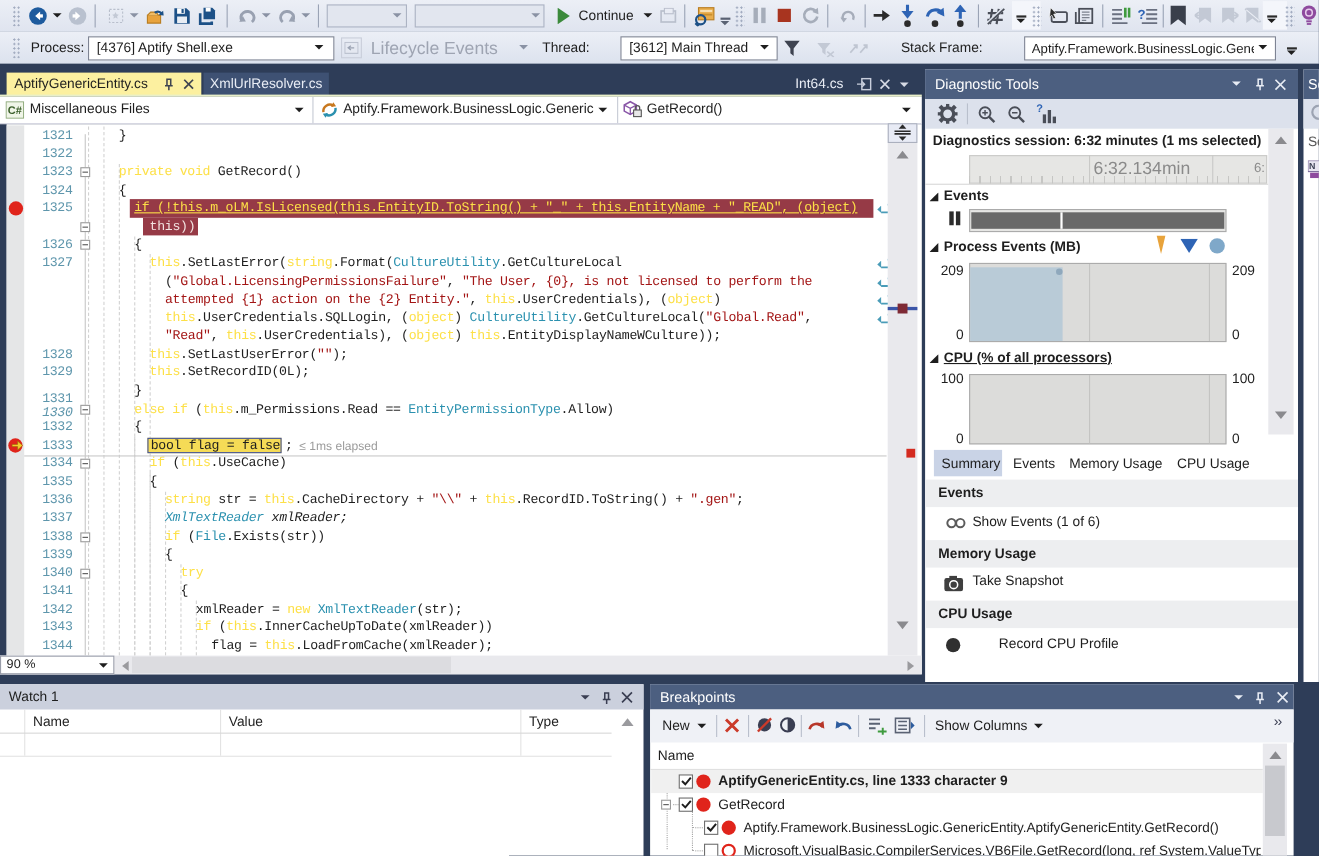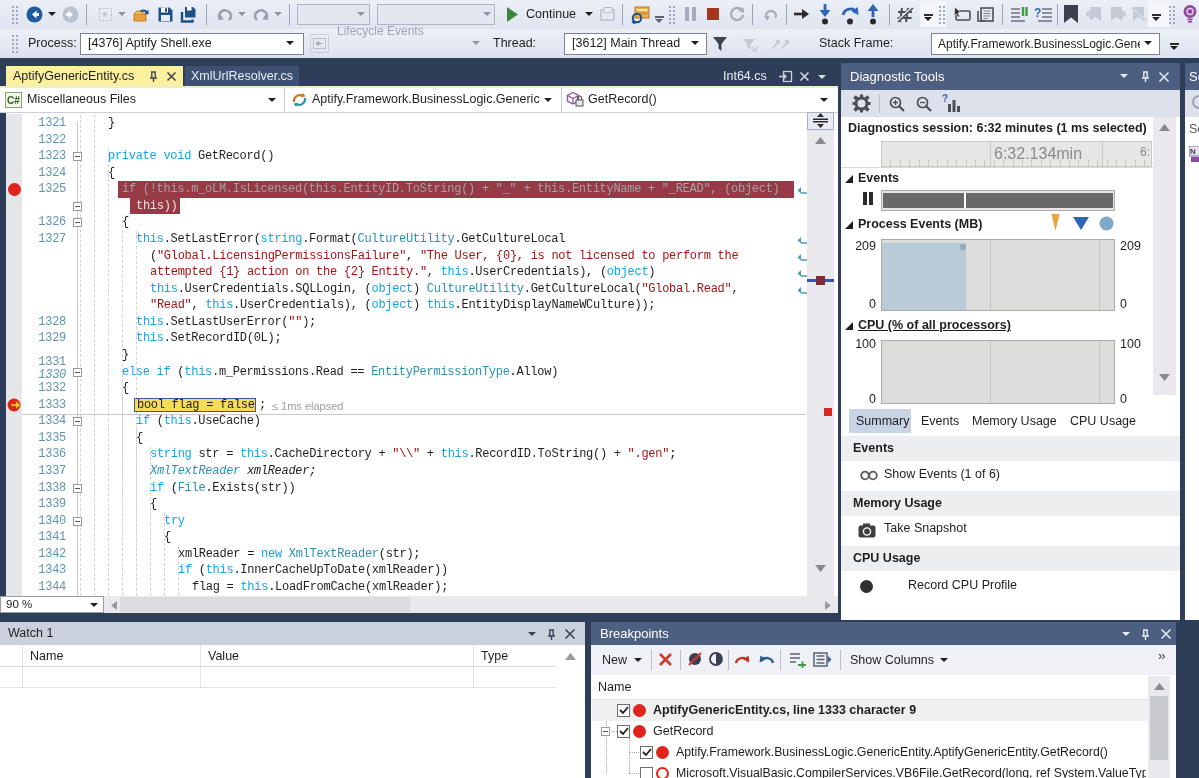--- a/index.html
+++ b/index.html
@@ -1,19 +1,19 @@
 <!DOCTYPE html>
 <html><head>
 <meta charset="utf-8">
 <style>
 html,body{margin:0;padding:0;}
 body{width:1199px;height:778px;position:relative;overflow:hidden;background:#2E3D58;font-family:"Liberation Sans",sans-serif;color:#1E1E1E;}
 .abs{position:absolute;}
 .mono{font-family:"Liberation Mono",monospace;font-size:12px;letter-spacing:-0.28px;white-space:pre;line-height:16.6px;height:16.6px;}
-.kw{color:#0ea5e9}.st{color:#A31515}.ty{color:#2B91AF}
+.kw{color:#fde047}.st{color:#A31515}.ty{color:#2B91AF}
 .ln{font-family:"Liberation Mono",monospace;font-size:12px;letter-spacing:-0.28px;color:#5E96AC;text-align:right;width:40px;line-height:16.6px;height:16.6px;}
 .ui{font-size:12px;}
 .cap{font-size:12px;color:#FFFFFF;}
 .sep1{width:1px;background:#9AA3B5;top:4px;height:21px;}
 .dots{background-image:radial-gradient(#9FA9BE 0.9px, transparent 1px);background-size:4px 4px;}
 .cgray{color:#9EA4B2;}
 .combo{background:#FFFFFF;border:1px solid #7E8494;box-sizing:border-box;}
 .dcombo{background:#E2E6EF;border:1px solid #ACB3C3;box-sizing:border-box;}
 .darr{width:0;height:0;border-left:4px solid transparent;border-right:4px solid transparent;border-top:4px solid #1E1E1E;}
 .garr{width:0;height:0;border-left:4px solid transparent;border-right:4px solid transparent;border-top:4px solid #8A92A4;}
@@ -193,21 +193,21 @@
 <div class="abs dots" style="left:11px;top:34px;width:7px;height:19px;"></div>
 <div class="abs ui" style="left:28px;top:36px;font-size:12.5px;">Process:</div>
 <div class="abs combo" style="left:80px;top:33px;width:224px;height:22px;"></div>
 <div class="abs ui" style="left:88px;top:36px;font-size:12.5px;">[4376] Aptify Shell.exe</div>
 <div class="abs darr" style="left:286px;top:41px;"></div>
 <div class="abs" style="left:310px;top:34px;width:19px;height:19px;border:1px solid #C9CEDA;box-sizing:border-box;"></div>
 <svg class="abs" style="left:313px;top:38px" width="13" height="11">
     <rect x="0.5" y="0.5" width="12" height="10" fill="#E4E8F1" stroke="#B9BFCC"></rect>
     <path d="M9 5.5 h-5 M6 3.5 l-2.5 2 2.5 2" stroke="#9aa2b2" fill="none" stroke-width="1.2"></path>
   </svg>
-<div class="abs cgray" style="left:337px;top:24px;font-size:12px;text-align:right;">Lifecycle Events</div>
+<div class="abs cgray" style="left:337px;top:36px;font-size:16px;text-align:right;">Lifecycle Events</div>
 <div class="abs garr" style="left:472px;top:41px;"></div>
 <div class="abs ui" style="left:493px;top:36px;font-size:12.5px;">Thread:</div>
 <div class="abs combo" style="left:564px;top:33px;width:143px;height:22px;"></div>
 <div class="abs ui" style="left:572px;top:36px;font-size:12.5px;">[3612] Main Thread</div>
 <div class="abs darr" style="left:691px;top:41px;"></div>
 <svg class="abs" style="left:712px;top:36px" width="17" height="16">
     <path d="M1 1 h14 l-5.5 7 v7 l-3 -2.5 v-4.5 z" fill="#3E4350"></path>
   </svg>
 <svg class="abs" style="left:742px;top:38px" width="17" height="14">
     <path d="M1 1 h12 l-4.5 5.5 v5.5 l-3 -2.5 v-3 z" fill="#C3C9D5"></path>
@@ -329,21 +329,21 @@
 <div class="abs ln" style="left:26px;top:529.3px;">1341</div>
 <div class="abs mono" style="left:164px;top:529.3px;">{</div>
 <div class="abs ln" style="left:26px;top:545.8px;">1342</div>
 <div class="abs mono" style="left:178px;top:545.8px;">xmlReader = <span class="kw">new</span> <span class="ty">XmlTextReader</span>(str);</div>
 <div class="abs ln" style="left:26px;top:562.4px;">1343</div>
 <div class="abs mono" style="left:178px;top:562.4px;"><span class="kw">if</span> (<span class="kw">this</span>.InnerCacheUpToDate(xmlReader))</div>
 <div class="abs ln" style="left:26px;top:579.0px;">1344</div>
 <div class="abs mono" style="left:192px;top:579.0px;">flag = <span class="kw">this</span>.LoadFromCache(xmlReader);</div>
 <div class="abs" style="left:118px;top:181.3px;width:676px;height:16.6px;background:#963A46;"></div>
 <div class="abs" style="left:130px;top:197.9px;width:50px;height:16.6px;background:#963A46;"></div>
-<div class="abs mono" style="left:122px;top:181.3px;color:#a3a3a3;">if (!this.m_oLM.IsLicensed(this.EntityID.ToString() + "_" + this.EntityName + "_READ", (object)</div>
+<div class="abs mono" style="left:122px;top:181.3px;color:#fde047;text-decoration:underline;">if (!this.m_oLM.IsLicensed(this.EntityID.ToString() + "_" + this.EntityName + "_READ", (object)</div>
 <div class="abs mono" style="left:136px;top:197.9px;color:#F2E3E1;">this))</div>
 <div class="abs" style="left:134px;top:397.5px;width:122px;height:14.6px;background:#F5DB56;border:1px solid #44549A;box-sizing:border-box;"></div>
 <div class="abs mono" style="left:137px;top:396.7px;">bool flag = false<span style="position:absolute;left:122px;">;</span></div>
 <div class="abs" style="left:272px;top:399.7px;font-size:11px;color:#9B9B9B;">≤ 1ms elapsed</div>
 <div class="abs" style="left:22px;top:413.5px;width:784px;height:1px;background:#C9C9C9;"></div>
 <div class="abs bp" style="left:8px;top:183.3px;"></div>
 <svg class="abs" style="left:7px;top:397.7px" width="15" height="15">
     <circle cx="7" cy="7" r="6.5" fill="#E0241B"></circle>
     <path d="M3 8.5 h5 v-3 l4.5 4 -4.5 4 v-3 h-5 z" fill="#F5CB2E" stroke="#8a6d00" stroke-width="0.5" transform="translate(1,-2.5)"></path>
   </svg>

